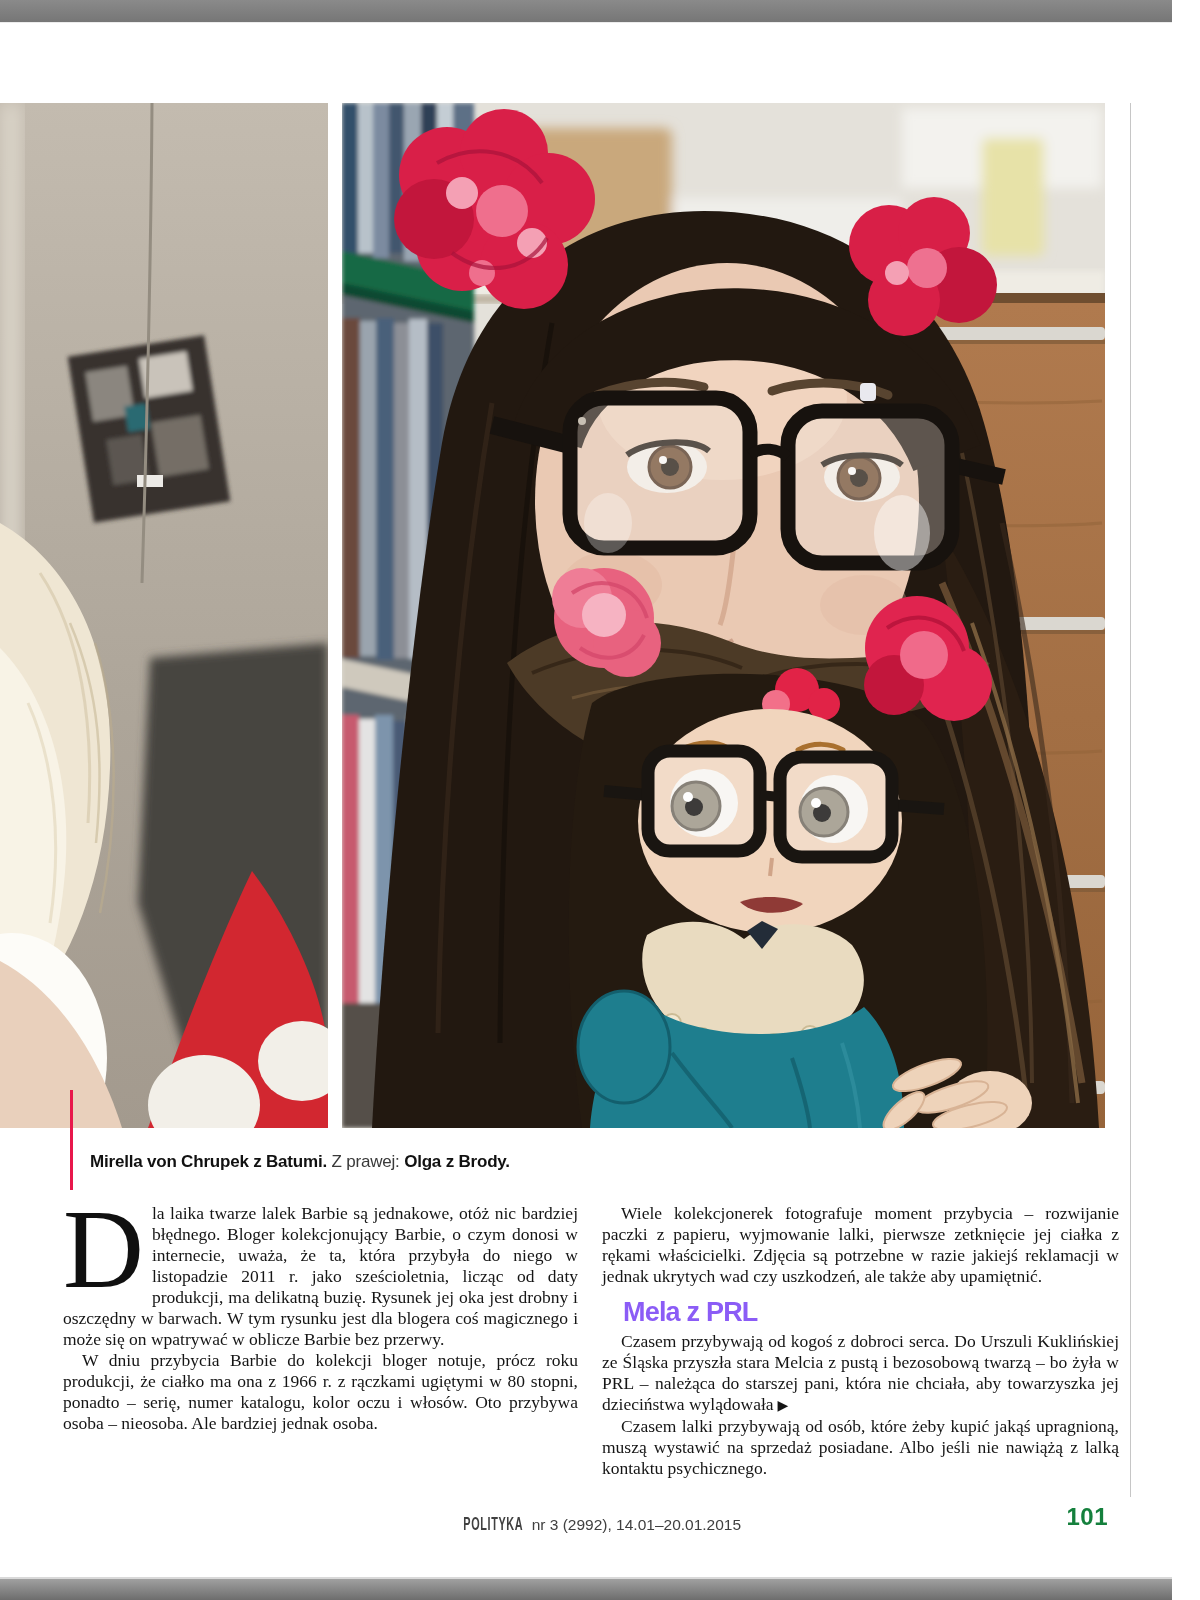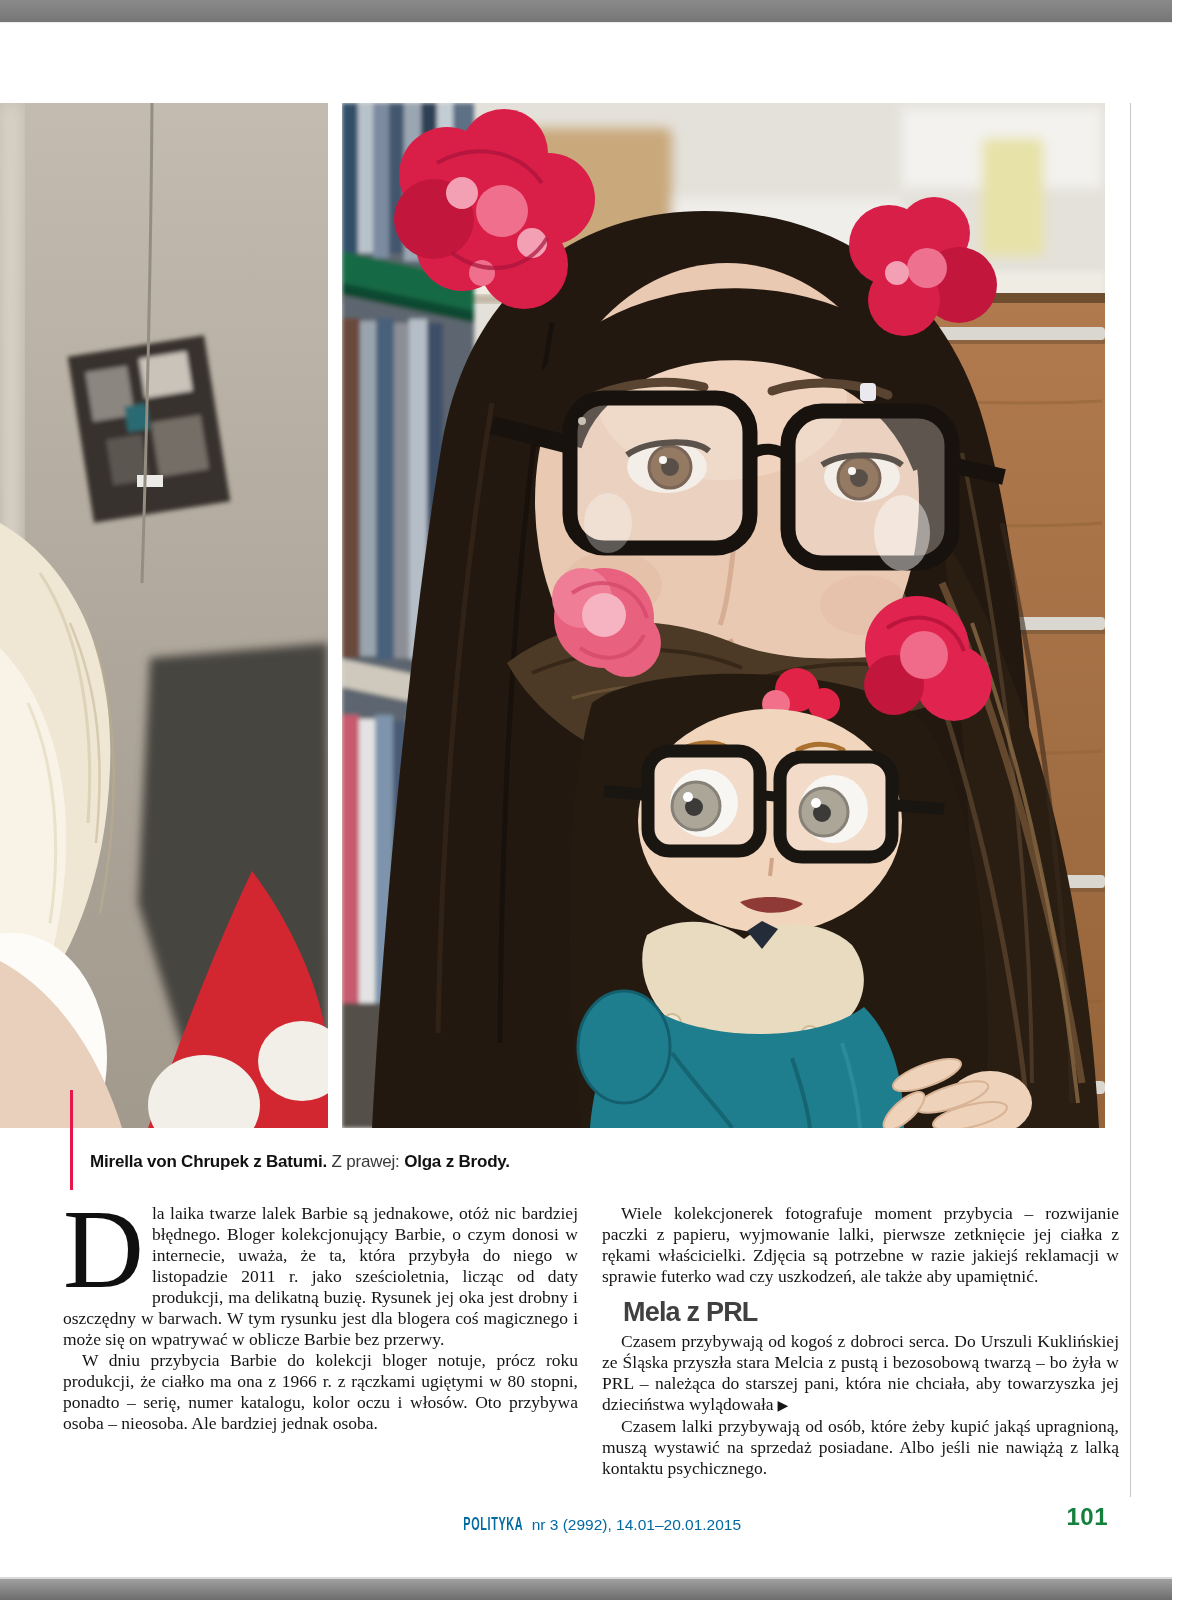--- a/index.html
+++ b/index.html
@@ -20,24 +20,24 @@
   .caption .n{font-weight:normal;color:#3a3a3a;}
   .col{position:absolute;top:1203px;}
   .col-left{left:63px;width:515px;}
   .col-right{left:602px;width:517px;}
   p.body{margin:0;text-align:justify;font-family:"Liberation Serif",serif;
          font-size:17.5px;line-height:21px;color:#151515;hyphens:manual;}
   p.ind{text-indent:19px;}
   .dropcap{float:left;font-family:"Liberation Serif",serif;font-size:112px;line-height:0.78;
            height:86px;margin:3px 8px 0 0;color:#101010;}
   h2.section{margin:10px 0 4px 21px;font-family:"Liberation Sans",sans-serif;font-weight:bold;
-           font-size:27px;line-height:30px;letter-spacing:-0.8px;color:#404040;}
+           font-size:27px;line-height:30px;letter-spacing:-0.8px;color:#8b5cf6;}
   .cont-marker{font-family:"Liberation Sans",sans-serif;font-size:14px;margin-left:4px;}
   .footer-line{position:absolute;left:0;top:1514px;width:1200px;text-align:center;
-           font-size:15.5px;color:#0369a1;}
+           font-size:15.5px;color:#404040;}
   .brand{display:inline-block;font-weight:900;font-size:17.5px;transform:scaleX(0.62);
            transform-origin:center;margin:0 -14px;letter-spacing:1px;}
   .pagenum{position:absolute;top:1503px;right:64px;font-weight:bold;font-size:24px;
            letter-spacing:0.5px;color:#15803d;}
 </style>
 </head>
 <body>
 
 <div class="page">
 
@@ -325,21 +325,21 @@
     <span class="n">Z prawej:</span>
     <span class="b">Olga z Brody.</span>
   </div>
 
   <div class="col col-left">
     <p class="body"><span class="dropcap">D</span><span>la laika twarze lalek Barbie są jednakowe, otóż nic bar­dziej błędnego. Bloger kolekcjonujący Barbie, o czym donosi w internecie, uważa, że ta, która przybyła do nie­go w listopadzie 2011 r. jako sześcioletnia, licząc od daty produkcji, ma delikatną buzię. Rysunek jej oka jest drobny i oszczędny w barwach. W tym rysunku jest dla blogera coś ma­gicznego i może się on wpatrywać w oblicze Barbie bez przerwy.</span></p>
     <p class="body ind">W dniu przybycia Barbie do kolekcji bloger notuje, prócz roku produkcji, że ciałko ma ona z 1966 r. z rączkami ugiętymi w 80 stopni, ponadto – serię, numer katalogu, kolor oczu i wło­sów. Oto przybywa osoba – nieosoba. Ale bardziej jednak osoba.</p>
   </div>
 
   <div class="col col-right">
-    <p class="body ind">Wiele kolekcjonerek fotografuje moment przybycia – rozwija­nie paczki z papieru, wyjmowanie lalki, pierwsze zetknięcie jej ciałka z rękami właścicielki. Zdjęcia są potrzebne w razie jakiejś reklamacji w sprawie futerko wad czy uszkodzeń, ale także aby upamiętnić.</p>
+    <p class="body ind">Wiele kolekcjonerek fotografuje moment przybycia – rozwija­nie paczki z papieru, wyjmowanie lalki, pierwsze zetknięcie jej ciałka z rękami właścicielki. Zdjęcia są potrzebne w razie jakiejś reklamacji w jednak ukrytych wad czy uszkodzeń, ale także aby upamiętnić.</p>
     <h2 class="section">Mela z PRL</h2>
     <p class="body ind"><span>Czasem przybywają od kogoś z dobroci serca. Do Urszuli Kuklińskiej ze Śląska przyszła stara Melcia z pustą i bezoso­bową twarzą – bo żyła w PRL – należąca do starszej pani, która nie chciała, aby towarzyszka jej dzieciństwa wylądowała</span><span class="cont-marker">▶</span></p>
     <p class="body ind">Czasem lalki przybywają od osób, które żeby kupić jakąś upra­gnioną, muszą wystawić na sprzedaż posiadane. Albo jeśli nie nawiążą z lalką kontaktu psychicznego.</p>
   </div>
 
   <div class="footer-line">
     <span class="brand">POLITYKA</span><span> nr 3 (2992), 14.01–20.01.2015</span>
   </div>
   <div class="pagenum">101</div>
 

